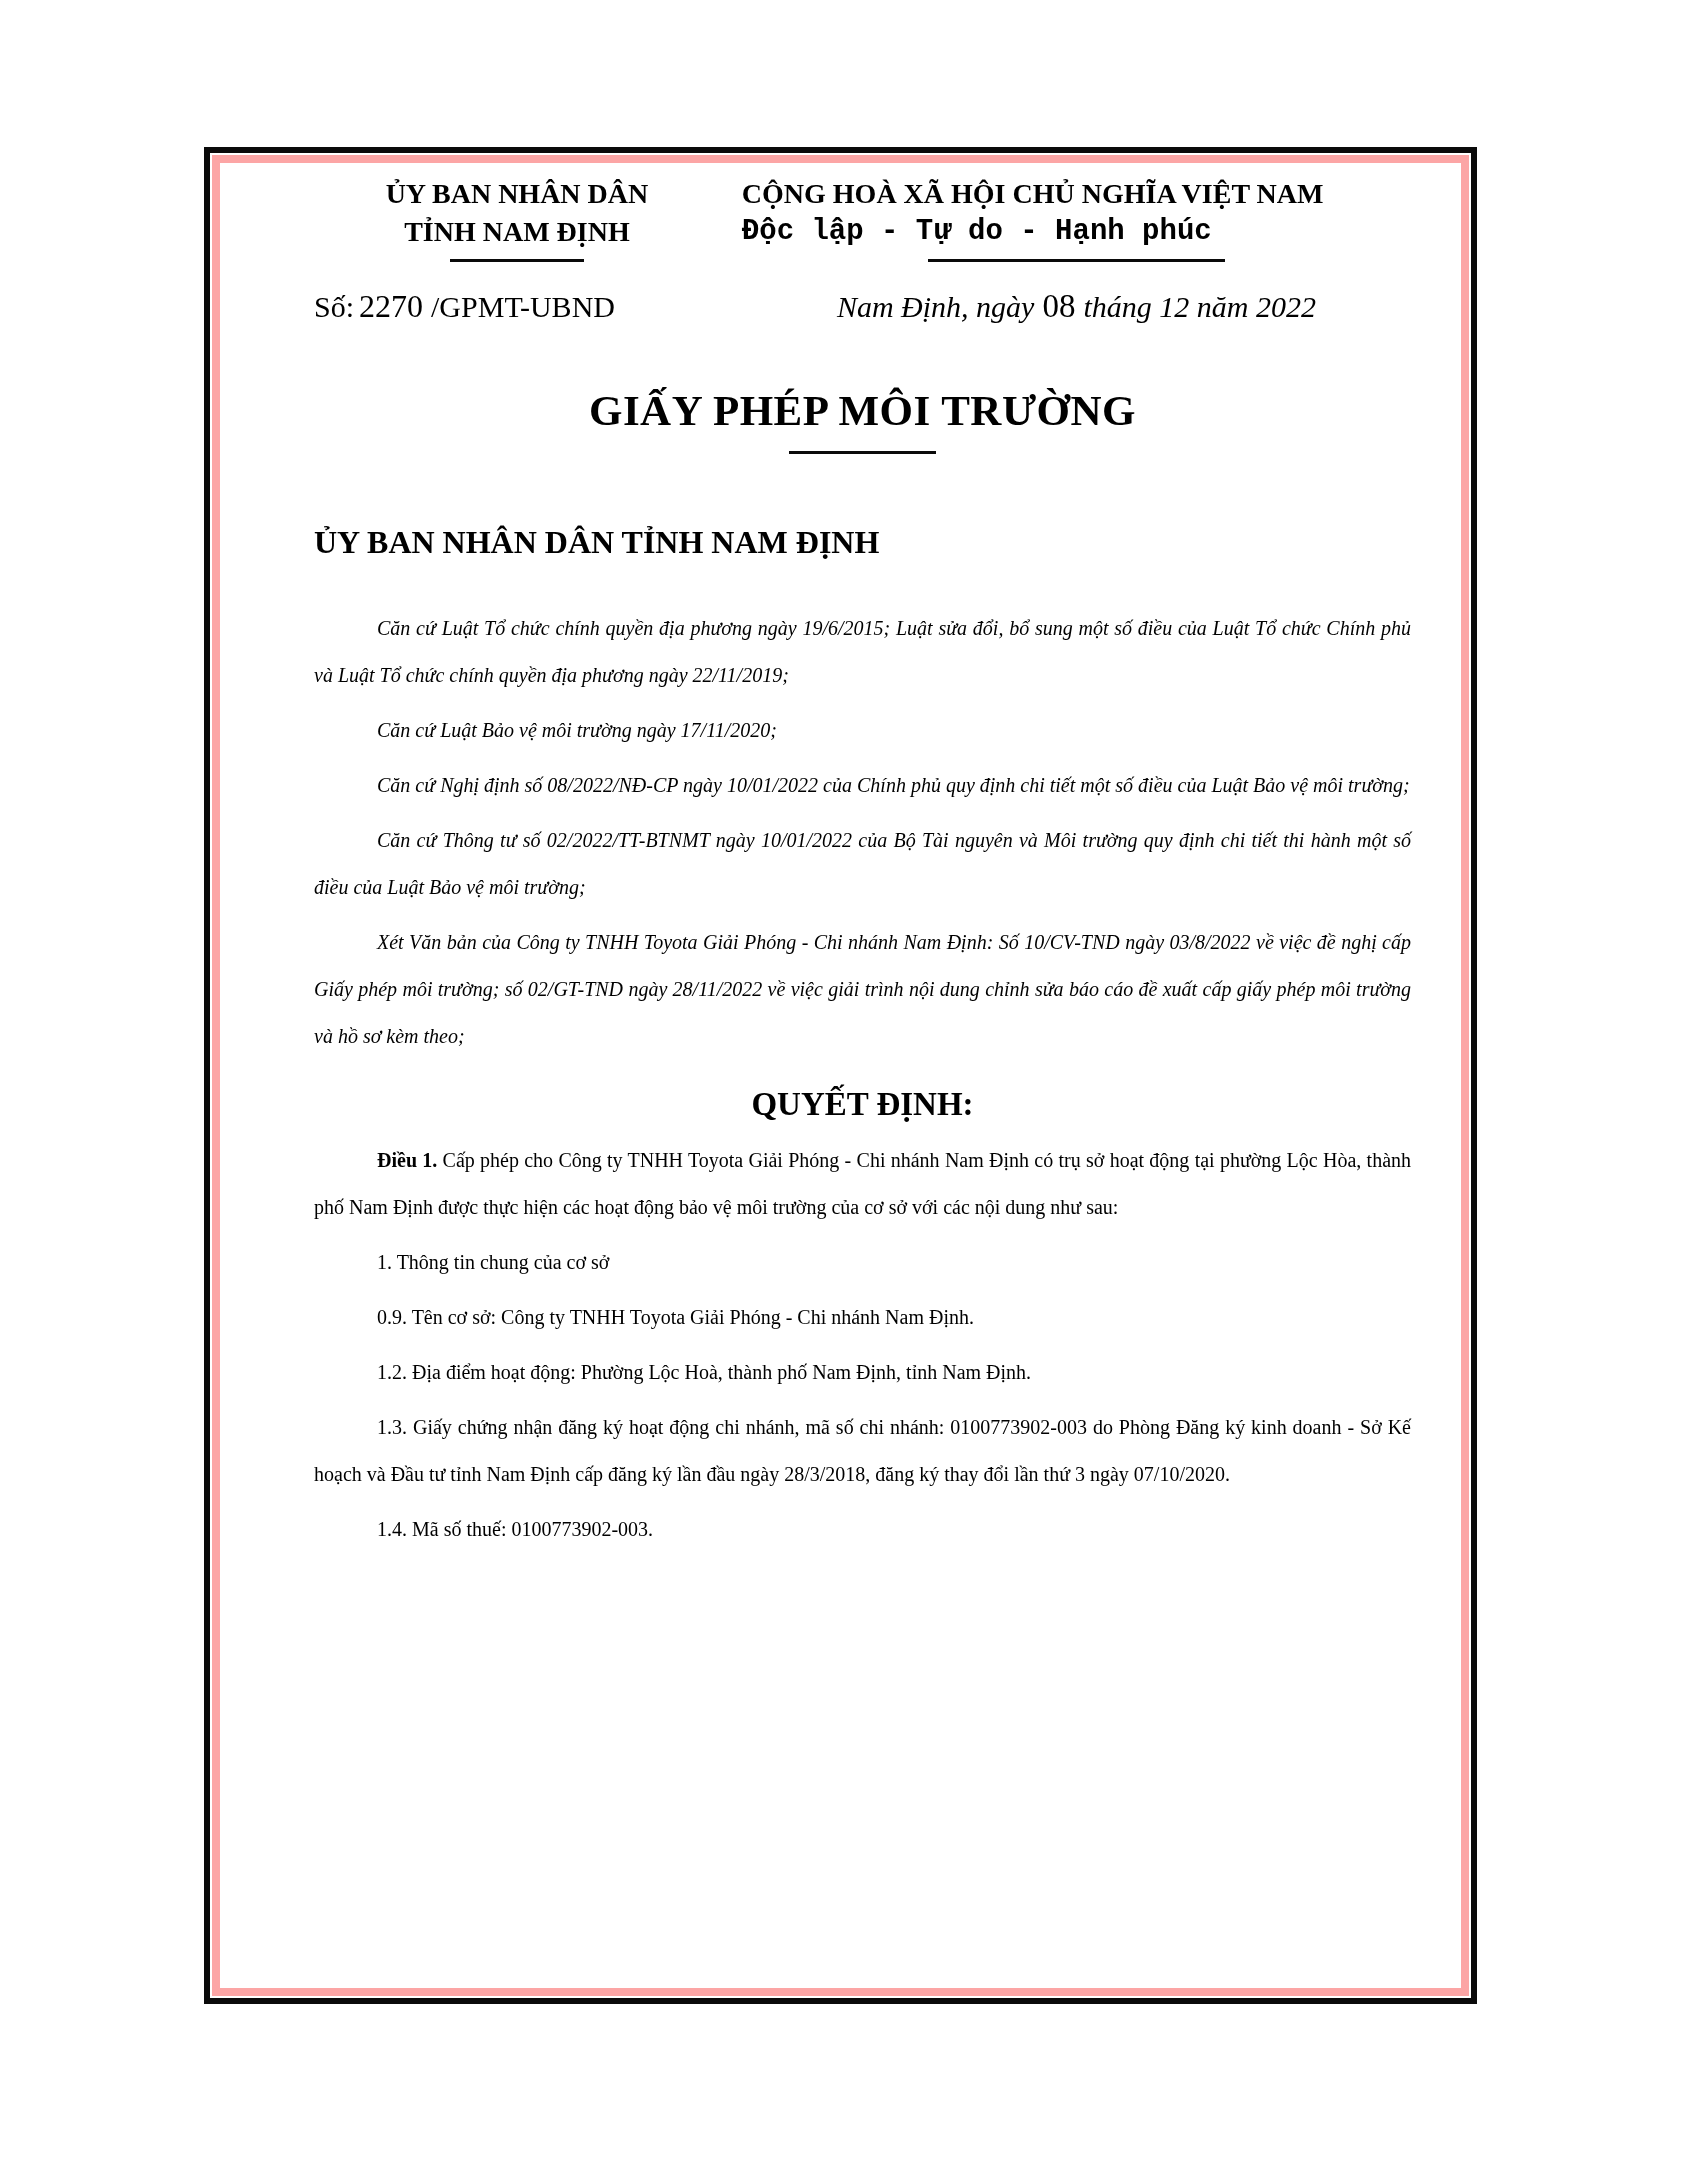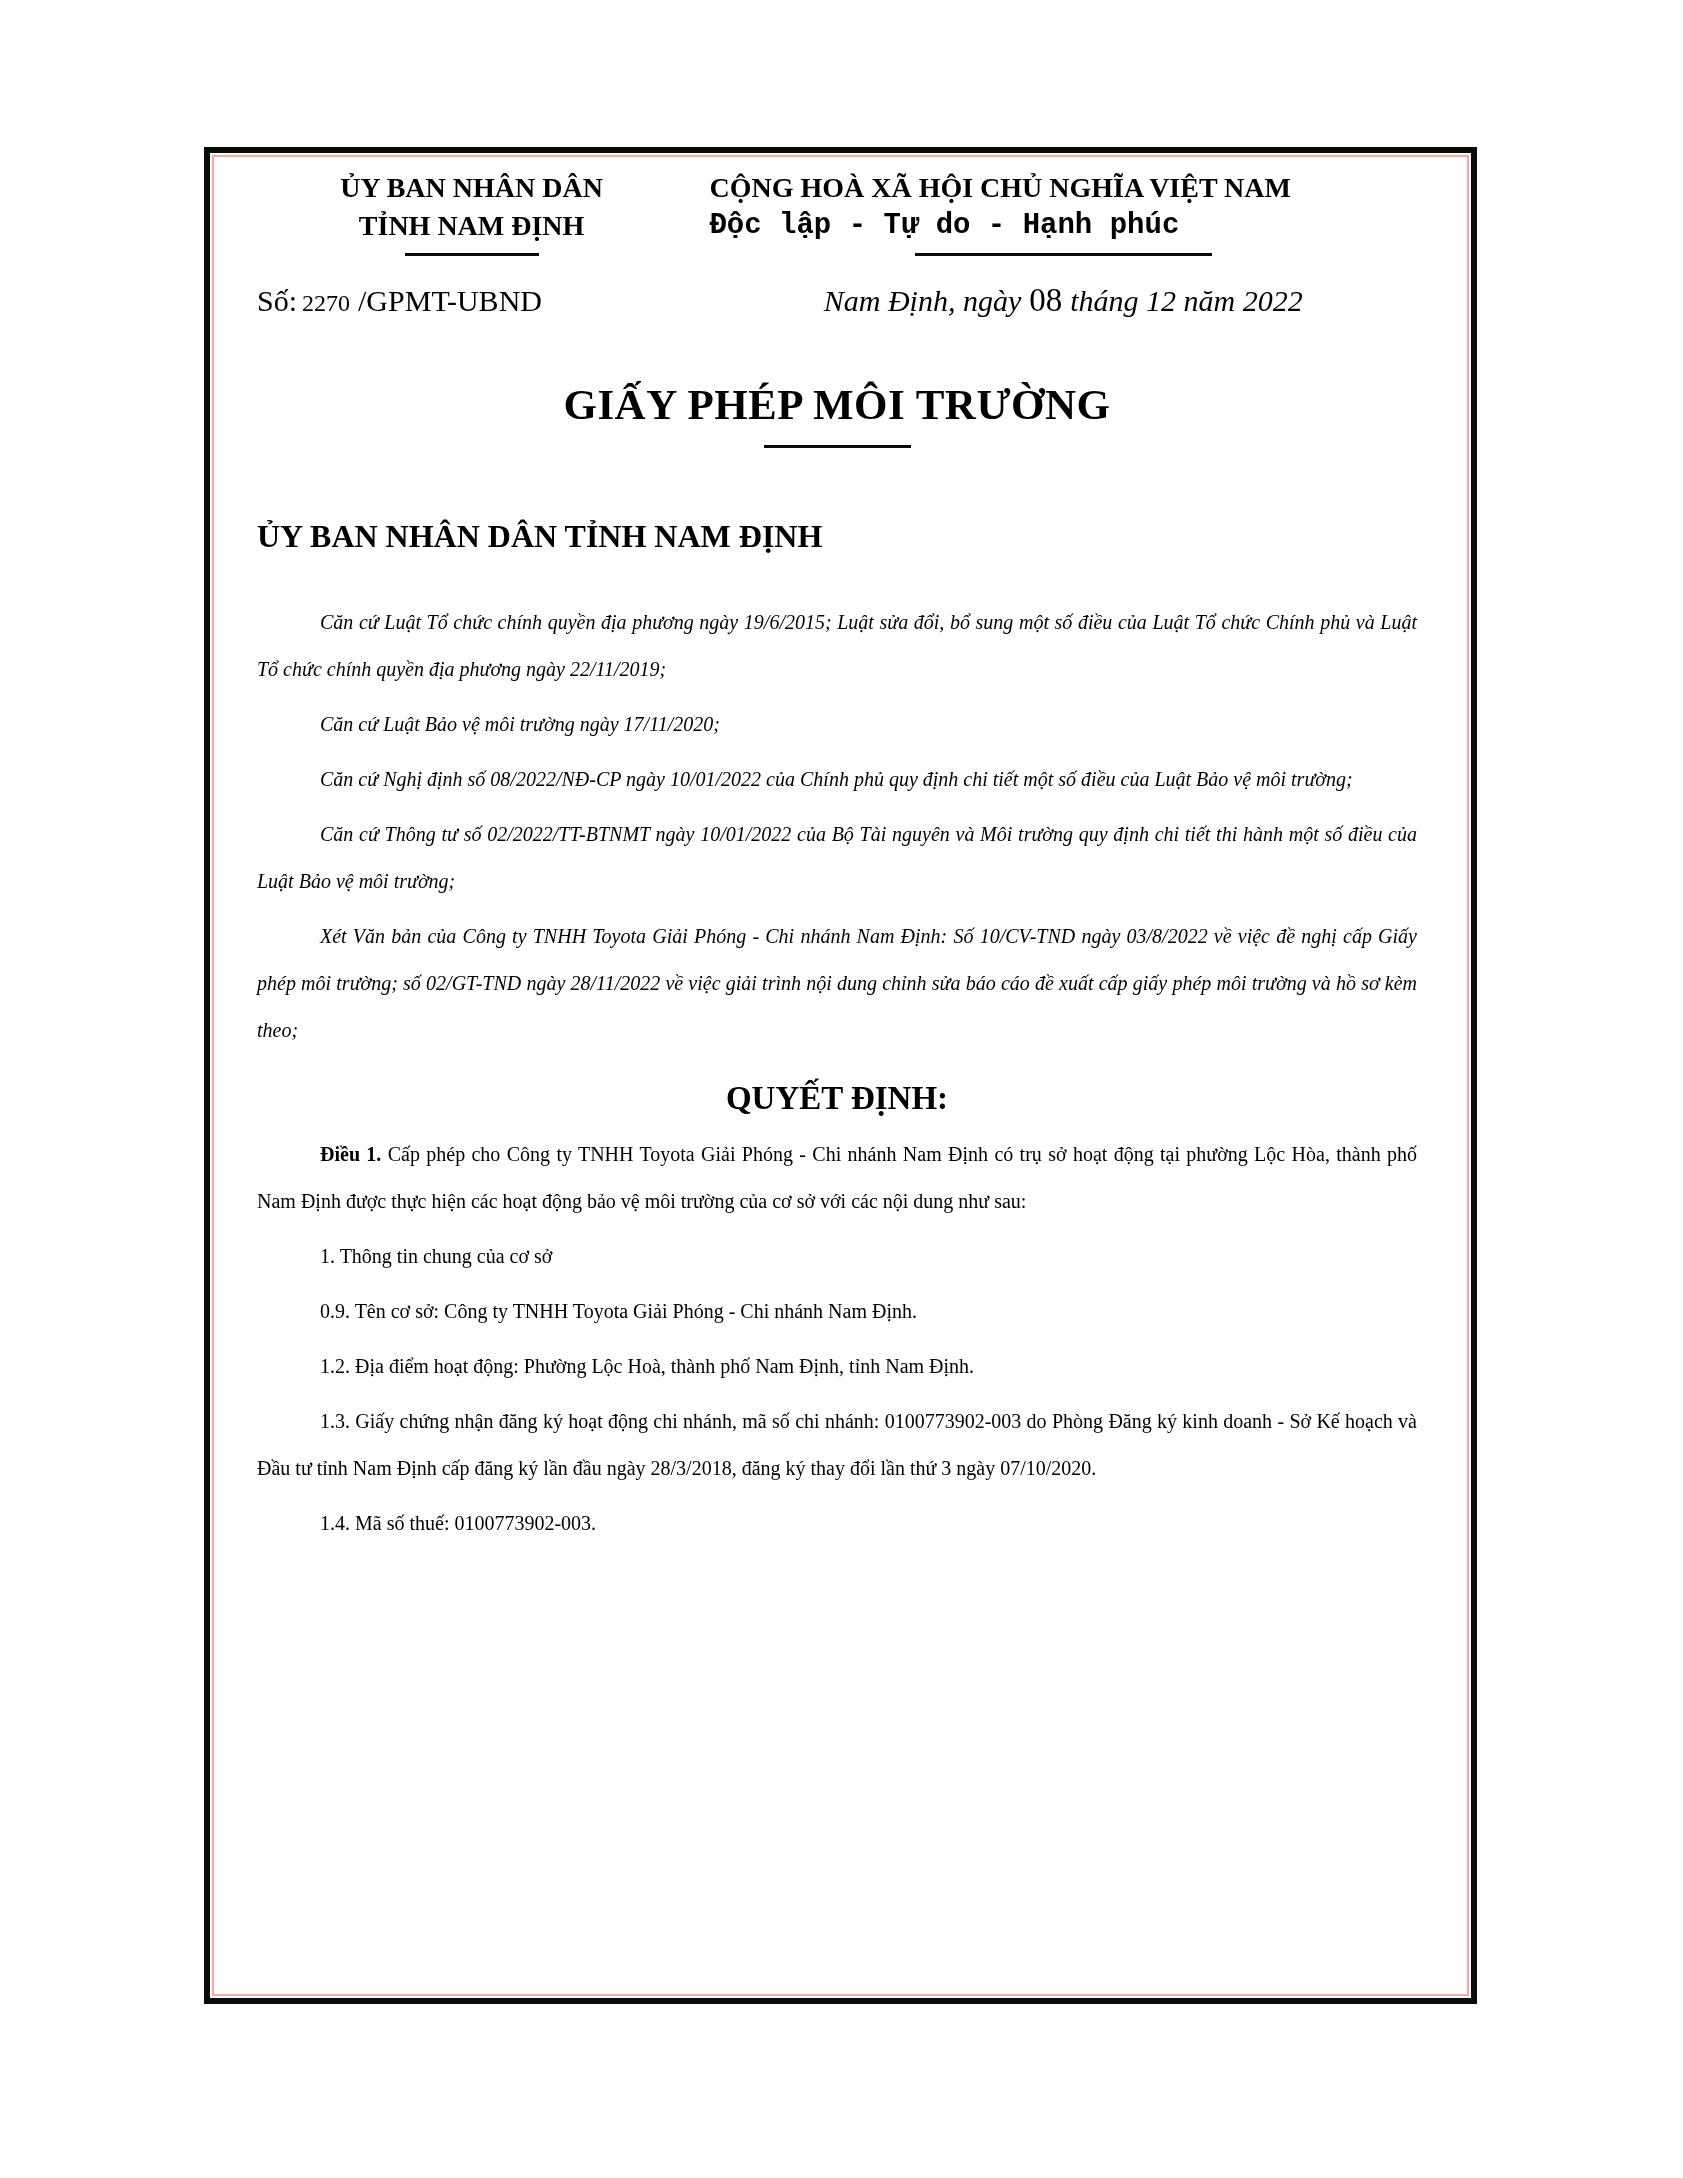--- a/index.html
+++ b/index.html
@@ -17,23 +17,23 @@
     left: 204px;
     top: 147px;
     width: 1273px;
     height: 1857px;
     border: 6px solid #0a0a0a;
     box-sizing: border-box;
   }
   .doc-inner {
     position: absolute;
     inset: 2px;
-    border: 2px solid #fca5a5;
+    border: 8px solid #fca5a5;
     box-sizing: border-box;
-    padding: 12px 50px 0 43px;
+    padding: 12px 50px 0 94px;
     overflow: hidden;
   }
   
   .hdr {
     display: flex;
     justify-content: space-between;
     align-items: flex-start;
   }
   .hdr-left {
     width: 37%;
@@ -60,21 +60,21 @@
   .numrow {
     display: flex;
     justify-content: space-between;
     align-items: baseline;
     margin-top: 26px;
   }
   .doc-number {
     font-size: 30px;
     white-space: nowrap;
   }
-  .doc-number .num { font-size: 24px; margin-left: 5px; }
+  .doc-number .num { font-size: 32px; margin-left: 5px; }
   .doc-number .suffix { margin-left: 8px; }
   .dateline {
     width: 61%;
     text-align: center;
     font-style: italic;
     font-size: 30px;
     white-space: nowrap;
   }
   .dateline .day {
     font-style: normal;

